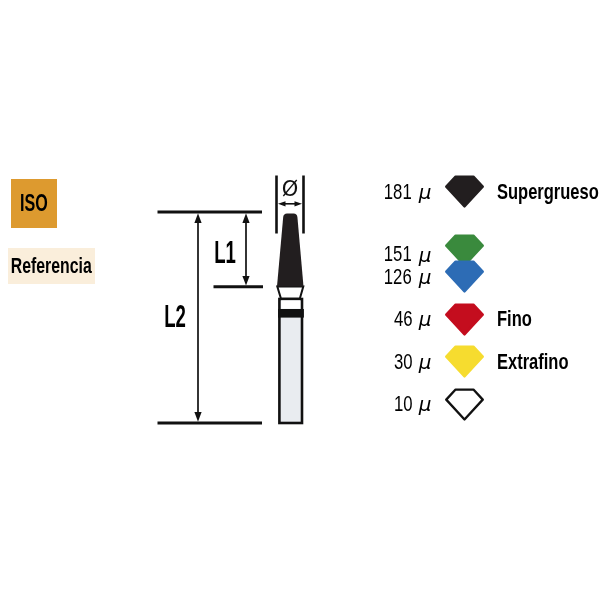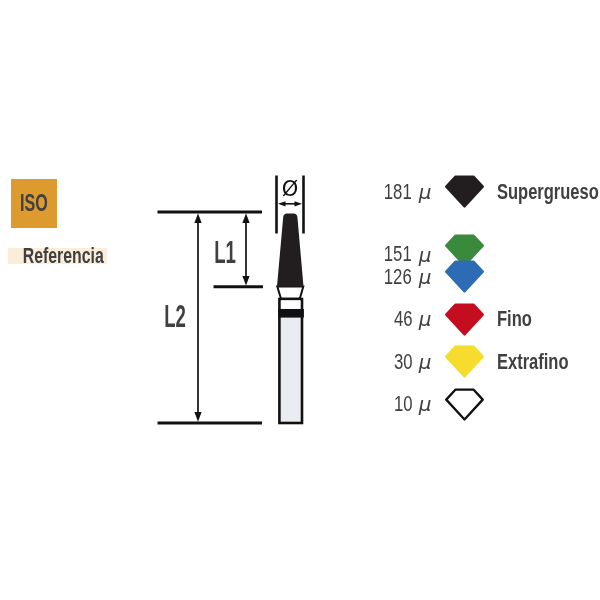--- a/index.html
+++ b/index.html
@@ -1,26 +1,26 @@
 <!DOCTYPE html>
 <html><head>
 <meta charset="utf-8">
 <style>
   html,body{margin:0;padding:0;background:#ffffff;}
   .stage{
     position:relative;width:600px;height:600px;background:#ffffff;overflow:hidden;
-    font-family:"Liberation Sans",sans-serif;color:#404040;border-radius:29px;
+    font-family:"Liberation Sans",sans-serif;color:#000000;border-radius:29px;
   }
   .cond{display:inline-block;transform:scaleX(var(--sx,0.76));transform-origin:center;white-space:nowrap;}
   
   .iso-box{position:absolute;left:11px;top:179px;width:46px;height:49px;background:#dd9a2f;
     display:flex;align-items:center;justify-content:center;font-weight:bold;font-size:23px;}
   .iso-box .cond{--sx:0.70;}
-  .ref-box{position:absolute;left:8px;top:248px;width:87px;height:16px;background:#faeedb;
-    display:flex;align-items:center;justify-content:center;font-weight:bold;font-size:22px;padding-left:12px;}
+  .ref-box{position:absolute;left:8px;top:248px;width:87px;height:36px;background:#faeedb;
+    display:flex;align-items:center;justify-content:center;font-weight:bold;font-size:22px;}
   .ref-box .cond{--sx:0.72;}
   
   .dim-label{position:absolute;font-weight:bold;font-size:31px;text-align:center;line-height:1;}
   .dim-label .cond{--sx:0.60;}
   .l1-label{left:204px;top:237px;width:42px;}
   .l2-label{left:150px;top:301px;width:43px;text-align:right;}
   
   .drawing{position:absolute;left:0;top:0;}
   
   .legend{position:absolute;left:370px;top:170px;width:226px;height:260px;}

